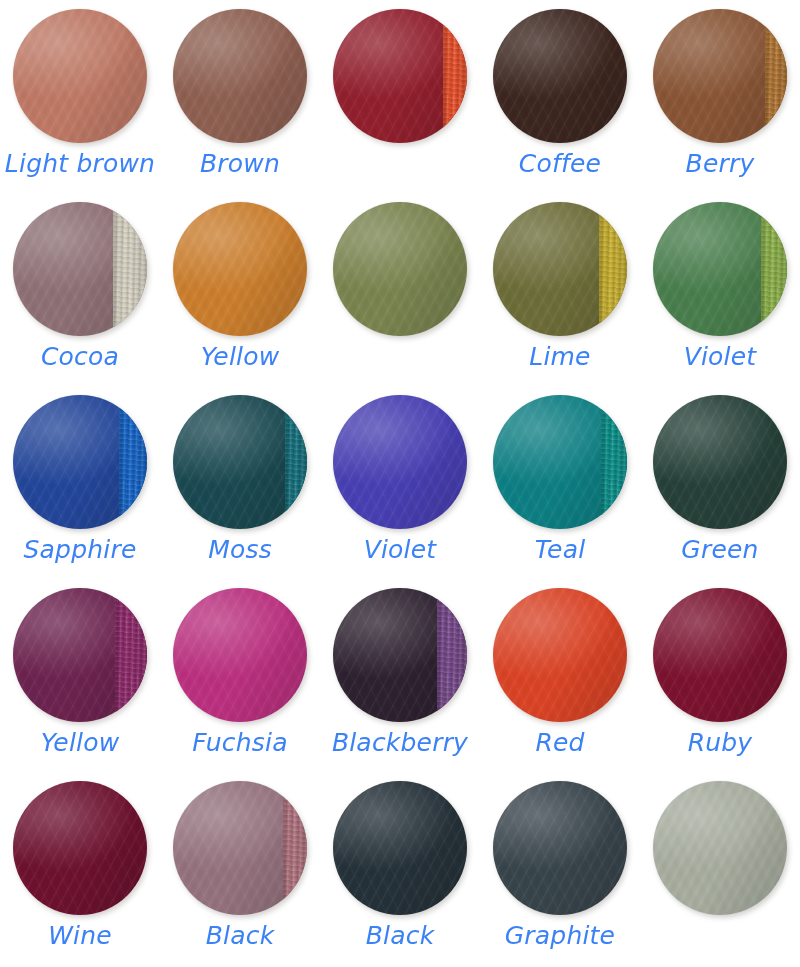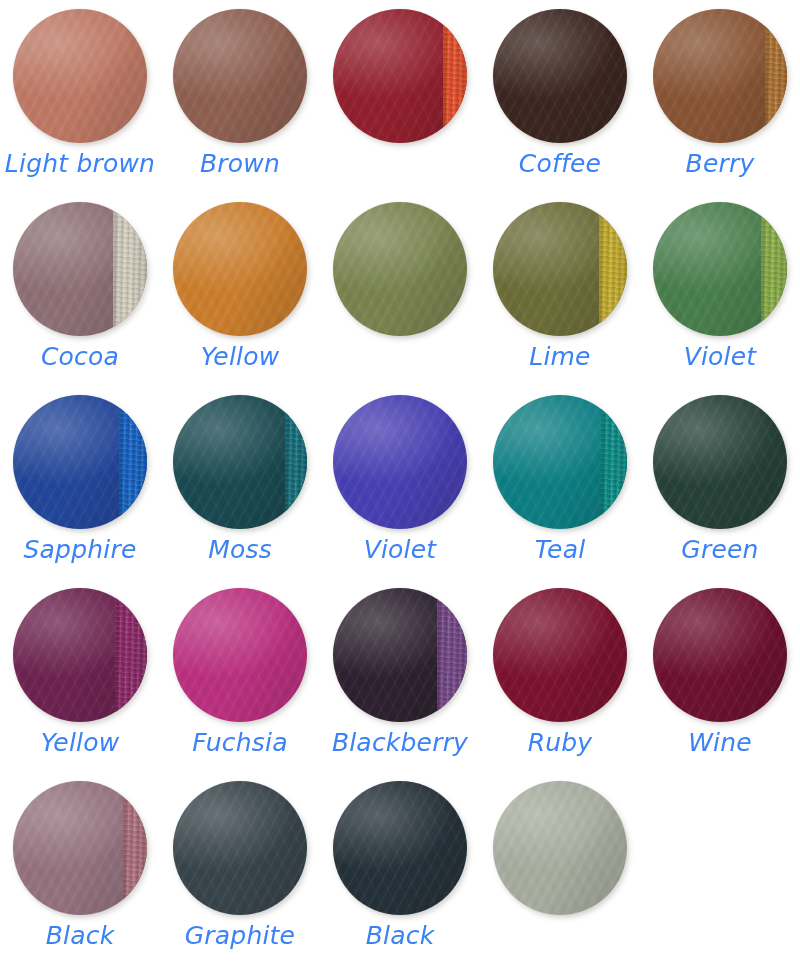--- a/index.html
+++ b/index.html
@@ -305,20 +305,28 @@
         <div class="disc">
           <div class="face" style="background: rgb(46, 34, 48);"></div>
           <div class="edge" style="background: rgb(118, 73, 138); width: 30px;"></div>
         </div>
       </div>
       <div class="label">Blackberry</div>
     </div>
     <div class="swatch-cell">
       <div class="disc-wrap">
         <div class="disc">
+          <div class="face" style="background: rgb(219, 68, 38);"></div>
+        </div>
+      </div>
+      <div class="label">Red</div>
+    </div>
+    <div class="swatch-cell">
+      <div class="disc-wrap">
+        <div class="disc">
           <div class="face" style="background: rgb(124, 19, 48);"></div>
         </div>
       </div>
       <div class="label">Ruby</div>
     </div>
     <div class="swatch-cell">
       <div class="disc-wrap">
         <div class="disc">
           <div class="face" style="background: rgb(110, 18, 48);"></div>
         </div>
@@ -330,32 +338,32 @@
         <div class="disc">
           <div class="face" style="background: rgb(149, 115, 127);"></div>
           <div class="edge" style="background: rgb(176, 115, 127); width: 24px;"></div>
         </div>
       </div>
       <div class="label">Black</div>
     </div>
     <div class="swatch-cell">
       <div class="disc-wrap">
         <div class="disc">
+          <div class="face" style="background: rgb(38, 50, 58);"></div>
+        </div>
+      </div>
+      <div class="label">Black</div>
+    </div>
+    <div class="swatch-cell">
+      <div class="disc-wrap">
+        <div class="disc">
           <div class="face" style="background: rgb(57, 69, 76);"></div>
         </div>
       </div>
       <div class="label">Graphite</div>
-    </div>
-    <div class="swatch-cell">
-      <div class="disc-wrap">
-        <div class="disc">
-          <div class="face" style="background: rgb(38, 50, 58);"></div>
-        </div>
-      </div>
-      <div class="label">Black</div>
     </div>
     <div class="swatch-cell">
       <div class="disc-wrap">
         <div class="disc pebbled">
           <div class="face" style="background: rgb(168, 174, 160);"></div>
         </div>
       </div>
     </div>
   </div>
 

